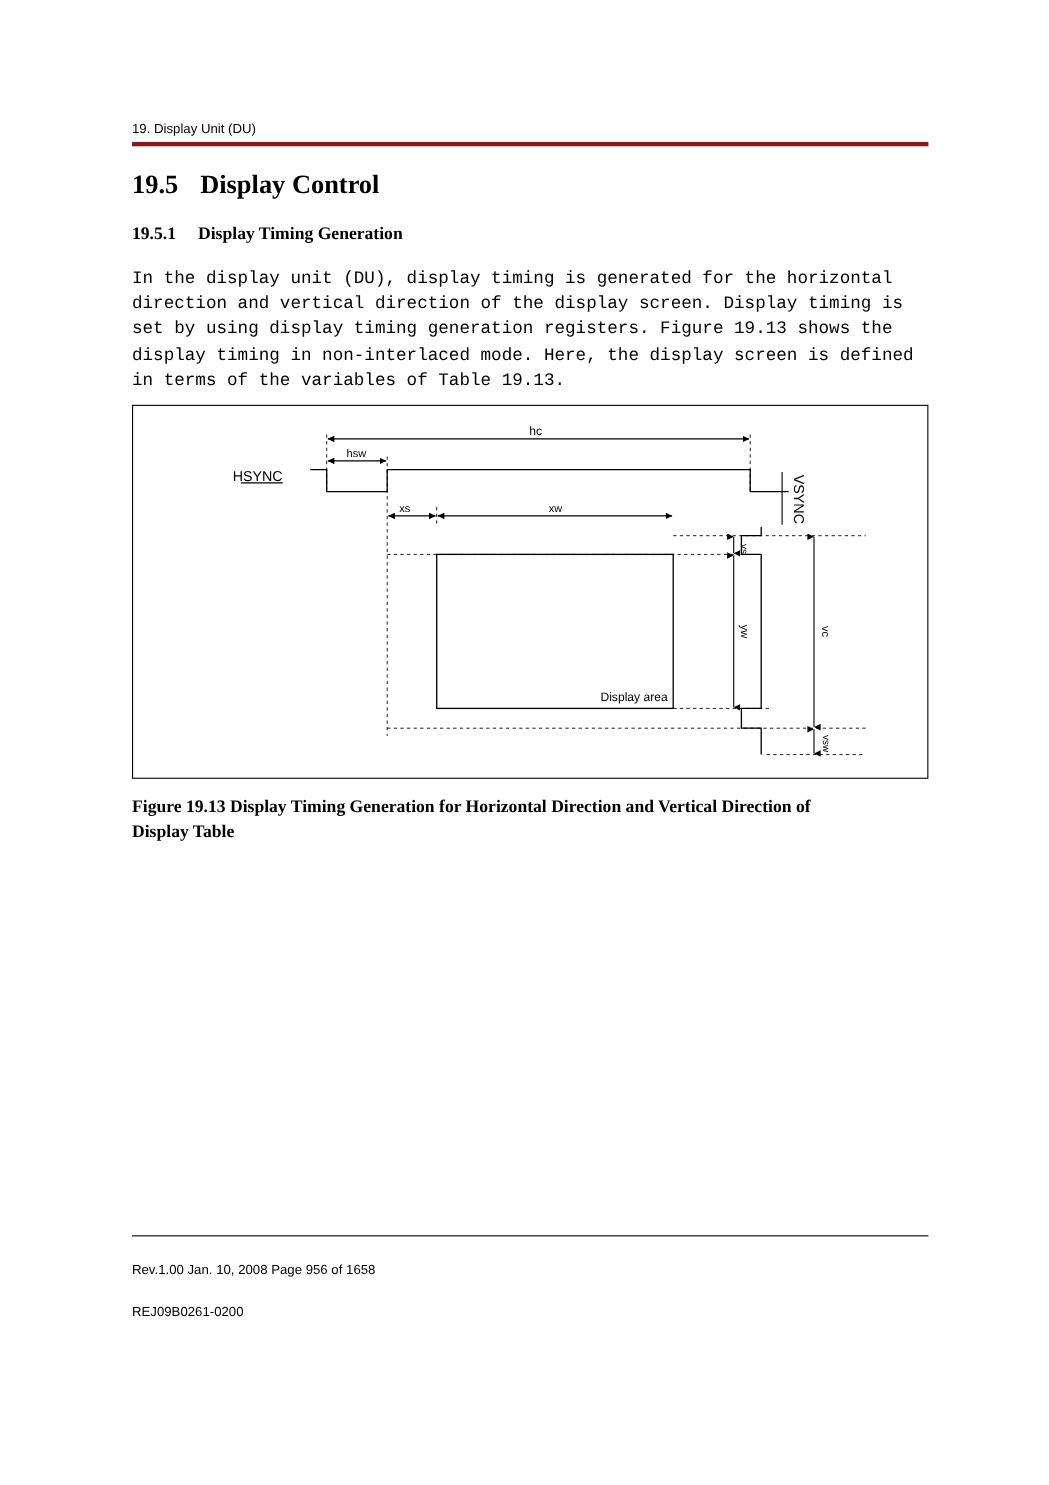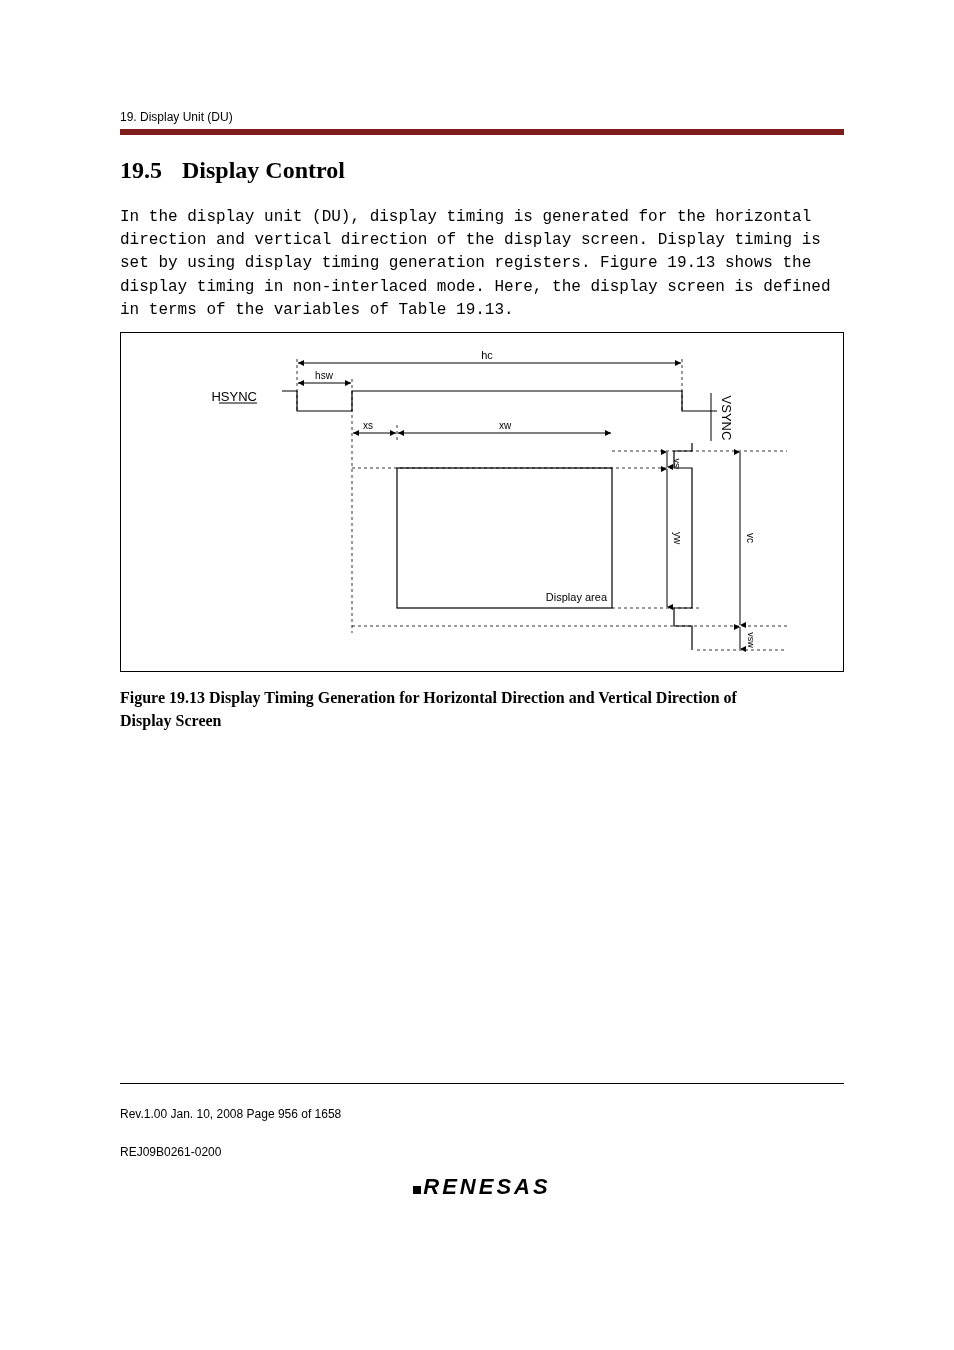--- a/index.html
+++ b/index.html
@@ -14,21 +14,21 @@
     box-sizing: border-box;
   }
   .page {
     padding: 110px 110px 0 120px;
     box-sizing: border-box;
   }
   .header-line {
     font-family: Arial, Helvetica, sans-serif;
     font-size: 12px;
     padding-bottom: 5px;
-    border-bottom: 6px solid #7f1d1d;
+    border-bottom: 4px solid #7f1d1d;
     margin-bottom: 22px;
   }
   .h2 {
     font-family: "Times New Roman", Times, serif;
     font-weight: bold;
     font-size: 24px;
     margin: 0 0 22px 0;
   }
   .h2 .num {
     display: inline-block;
@@ -117,20 +117,24 @@
 
   <div class="header-line">
     <span>19.   Display Unit (DU)</span>
   </div>
 
   <h2 class="h2">
     <span class="num">19.5</span>
     <span>Display Control</span>
   </h2>
 
+  <h3 class="h3">
+    <span class="num">19.5.1</span>
+    <span>Display Timing Generation</span>
+  </h3>
 
   <p class="body-para">In the display unit (DU), display timing is generated for the horizontal direction and vertical direction of the display screen. Display timing is set by using display timing generation registers. Figure 19.13 shows the display timing in non-interlaced mode. Here, the display screen is defined in terms of the variables of Table 19.13.</p>
 
   <div class="figure-box">
     <svg class="figure-svg" viewBox="0 0 720 338">
       <defs>
         <marker id="arrR" markerWidth="8" markerHeight="8" refX="6" refY="3" orient="auto">
           <path d="M0,0 L6,3 L0,6 Z" fill="#000"></path>
         </marker>
         <marker id="arrL" markerWidth="8" markerHeight="8" refX="0" refY="3" orient="auto">
@@ -196,25 +200,22 @@
       <text x="625" y="205" font-size="10" transform="rotate(90 625 205)" text-anchor="middle">vc</text>
 
       <line x1="618" y1="294" x2="618" y2="316" stroke="#000" stroke-width="1" marker-start="url(#arrU)" marker-end="url(#arrD)"></line>
       <text x="626" y="307" font-size="9" transform="rotate(90 626 307)" text-anchor="middle">vsw</text>
 
     </svg>
   </div>
 
   <div class="fig-caption">
     <span>Figure 19.13   Display Timing Generation for Horizontal Direction and Vertical Direction of</span><br>
-    <span>Display Screen</span>
+    <span>Display Table</span>
   </div>
 
 </div>
 
 <div class="footer">
   <hr class="footer-hr">
   <div class="footer-line">Rev.1.00  Jan. 10, 2008  Page 956 of 1658</div>
   <div class="footer-line">REJ09B0261-0200</div>
-  <div class="logo-wrap">
-    <span class="renesas-logo"><span class="renesas-dot"></span><span>RENESAS</span></span>
-  </div>
 </div>
 
 </body></html>

